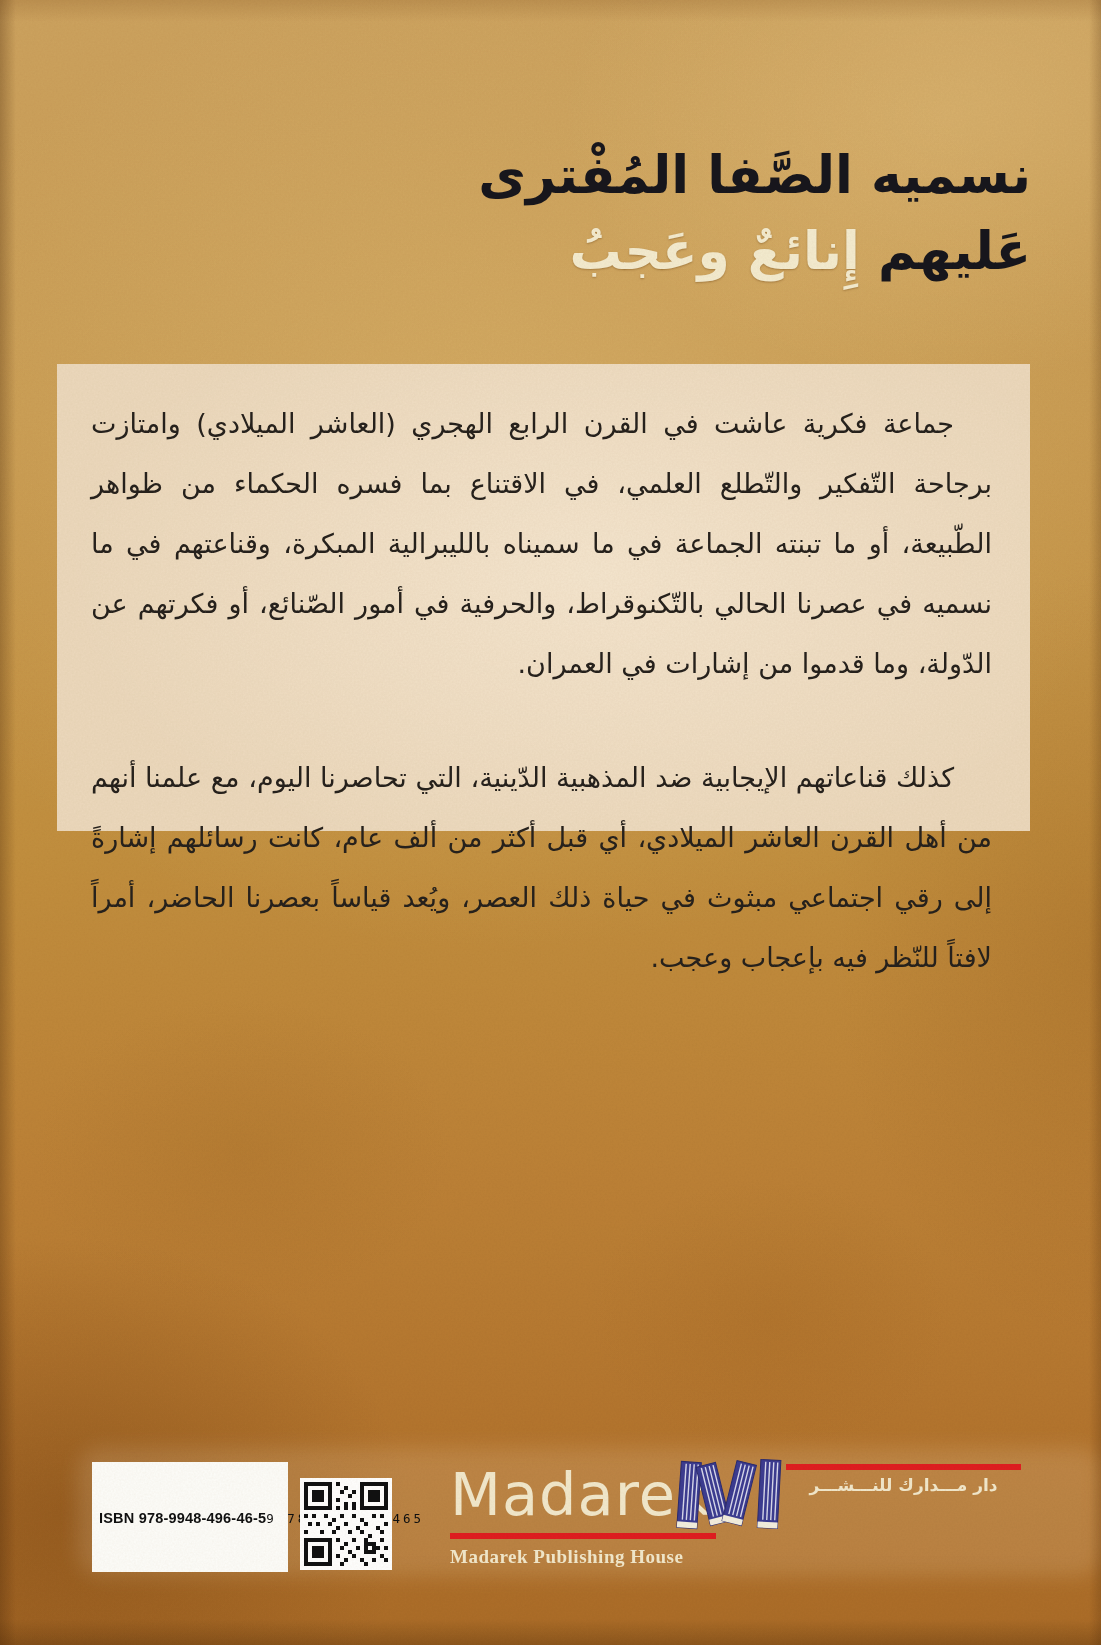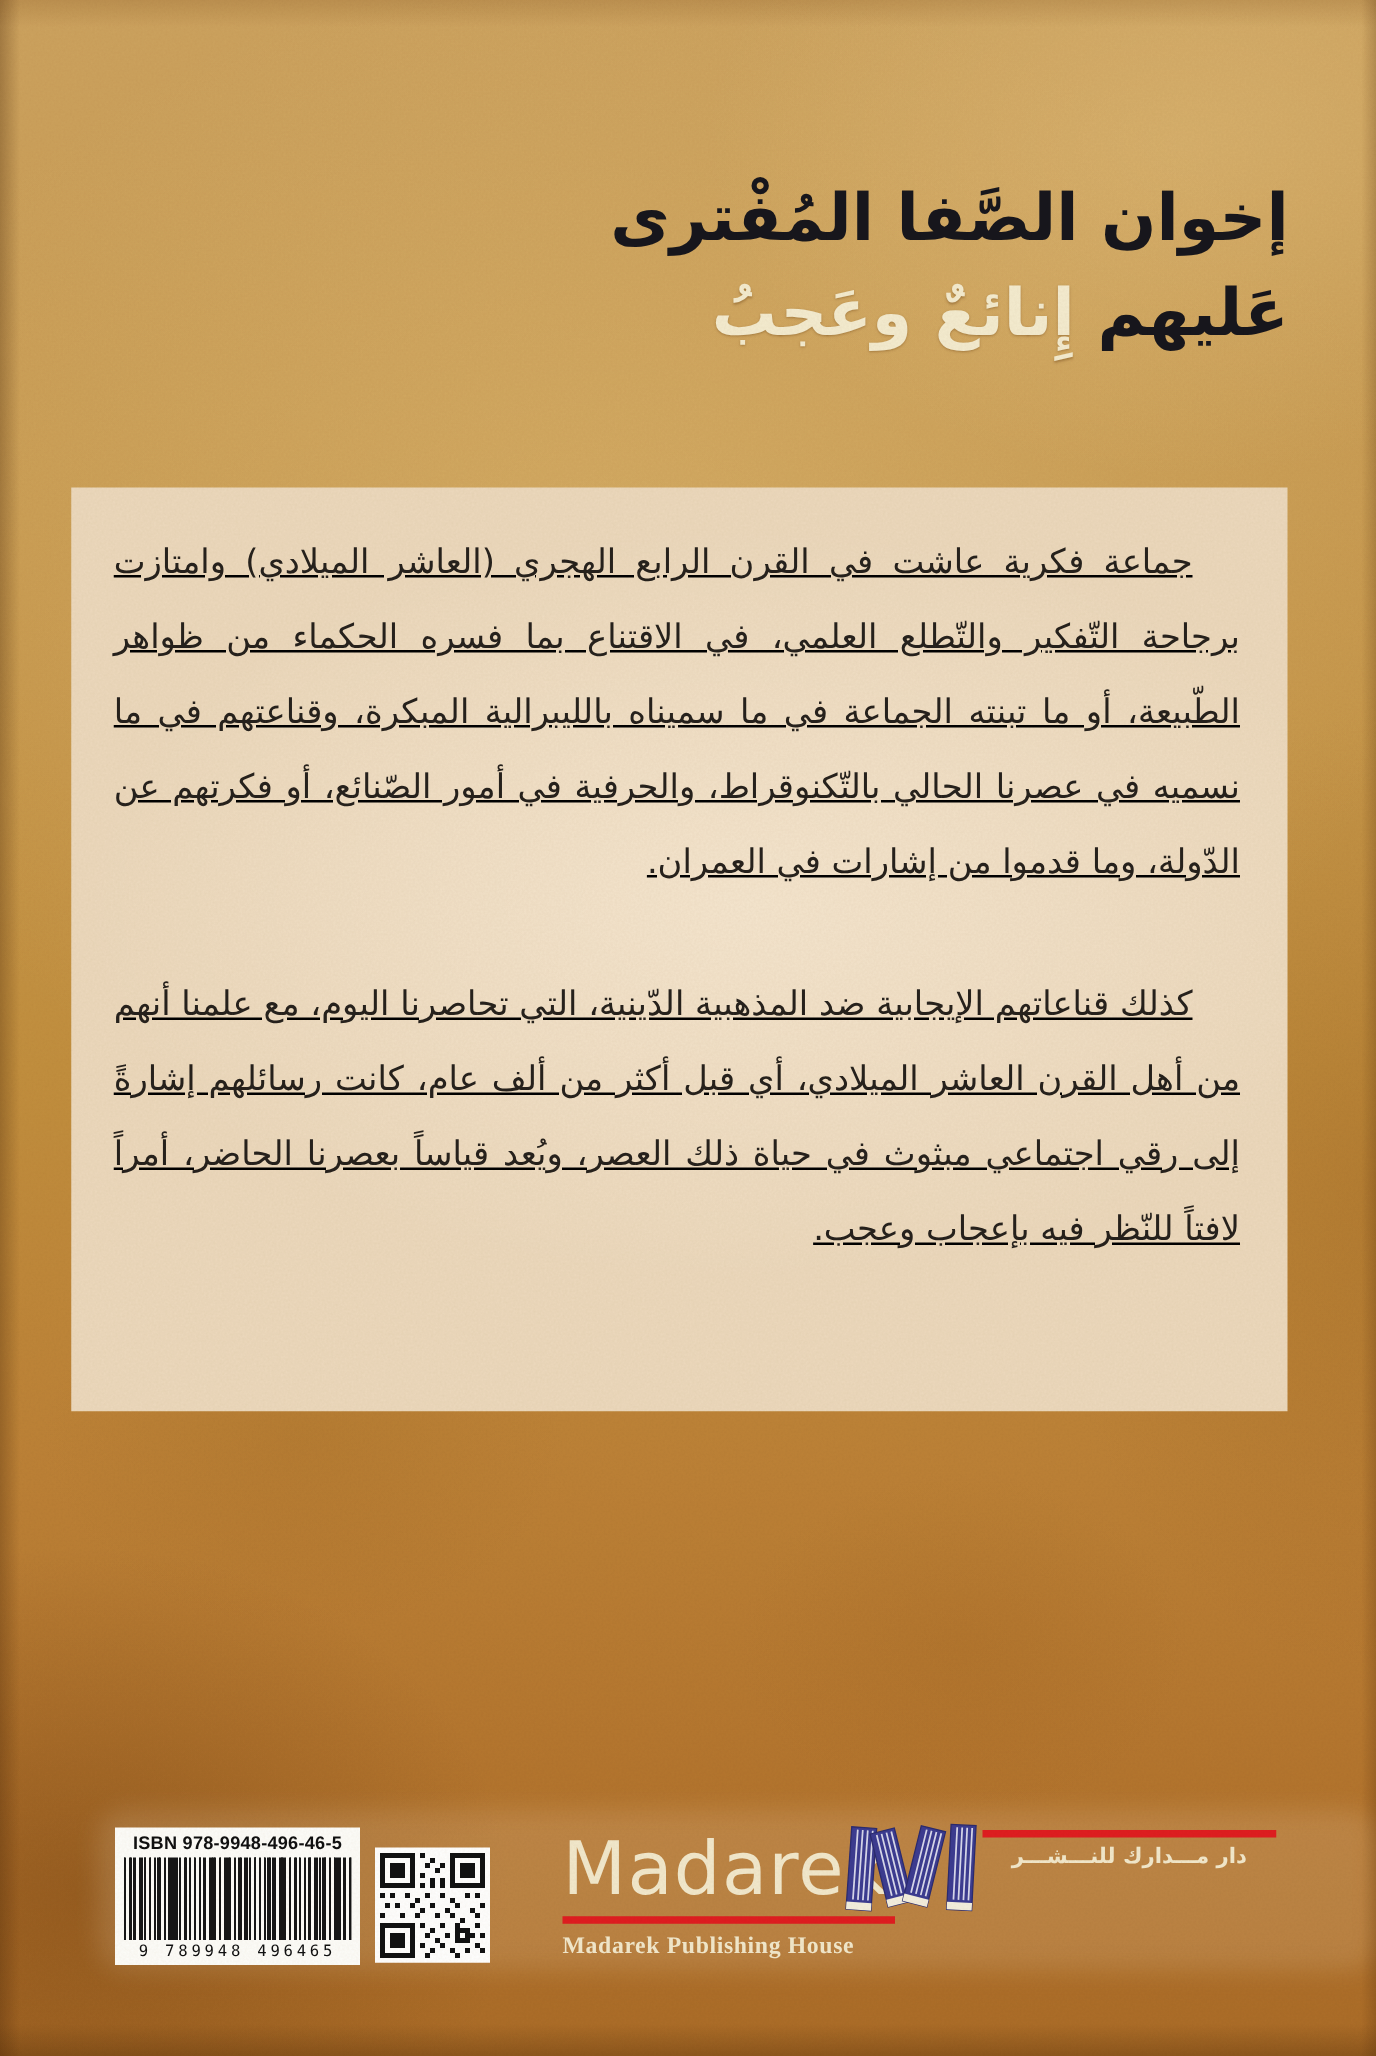--- a/index.html
+++ b/index.html
@@ -29,45 +29,44 @@
   .title-block{
     position:absolute;top:146px;right:70px;
     text-align:right;direction:rtl;color:#17161c;
   }
   .title-line1{font-size:52px;font-weight:bold;line-height:1.15;letter-spacing:0;}
   .title-line2{font-size:52px;font-weight:bold;line-height:1.15;margin-top:16px;}
   .title-light{color:#f4ecd0;text-shadow:0 1px 2px rgba(90,50,10,.35);}
 
   
   .blurb-box{
-    position:absolute;left:57px;top:390px;width:973px;height:739px;
+    position:absolute;left:57px;top:364px;width:973px;height:467px;
     background:#ecd9bd;
     background-image:radial-gradient(ellipse 700px 400px at 55% 45%, rgba(255,245,228,.45), transparent 75%);
     box-sizing:border-box;
     padding:30px 38px 0 34px;
-    text-decoration:underline;
   }
   .blurb-box p{
     margin:0;direction:rtl;text-align:justify;
     font-size:27px;line-height:2.22;color:#26211c;
     text-indent:38px;
     font-family:"DejaVu Sans",sans-serif;
   }
   .blurb-box p + p{margin-top:54px;}
 
   
   .footer-wash{
     position:absolute;left:78px;top:1448px;width:1023px;height:128px;
     background:rgba(255,244,216,.15);filter:blur(10px);border-radius:22px;
     pointer-events:none;
   }
   .isbn-label{
     position:absolute;left:92px;top:1462px;width:196px;height:110px;
     background:#fdfdfa;box-sizing:border-box;padding:5px 7px 4px 7px;
-    display:flex;flex-direction:column;
+    display:flex;flex-direction:row;align-items:center;
   }
   .isbn-text{
     font-size:14.5px;font-weight:bold;color:#101010;text-align:center;
     letter-spacing:.2px;font-family:"Liberation Sans","DejaVu Sans",sans-serif;white-space:nowrap;
   }
   .barcode{
     flex:1;margin-top:3px;
     background:
       repeating-linear-gradient(90deg,#161616 0 2px,rgba(0,0,0,0) 2px 4px),
       repeating-linear-gradient(90deg,#161616 0 1px,rgba(0,0,0,0) 1px 7px),
@@ -97,21 +96,21 @@
   .ar-sub{
     margin-top:5px;font-size:17px;font-weight:bold;color:#f2e9cd;white-space:nowrap;letter-spacing:.5px;
   }
 </style>
 </head>
 <body>
 
 <div class="cover">
 
   <div class="title-block">
-    <div class="title-line1">إخوان الصَّفا المُفْترى</div>
+    <div class="title-line1">نسميه الصَّفا المُفْترى</div>
     <div class="title-line2"><span>عَليهم</span> <span class="title-light">إِنائعٌ وعَجبُ</span></div>
   </div>
 
   <div class="blurb-box">
     <p>جماعة فكرية عاشت في القرن الرابع الهجري (العاشر الميلادي) وامتازت برجاحة التّفكير والتّطلع العلمي، في الاقتناع بما فسره الحكماء من ظواهر الطّبيعة، أو ما تبنته الجماعة في ما سميناه بالليبرالية المبكرة، وقناعتهم في ما نسميه في عصرنا الحالي بالتّكنوقراط، والحرفية في أمور الصّنائع، أو فكرتهم عن الدّولة، وما قدموا من إشارات في العمران.</p>
     <p>كذلك قناعاتهم الإيجابية ضد المذهبية الدّينية، التي تحاصرنا اليوم، مع علمنا أنهم من أهل القرن العاشر الميلادي، أي قبل أكثر من ألف عام، كانت رسائلهم إشارةً إلى رقي اجتماعي مبثوث في حياة ذلك العصر، ويُعد قياساً بعصرنا الحاضر، أمراً لافتاً للنّظر فيه بإعجاب وعجب.</p>
   </div>
 
   <div class="footer-wash"></div>
 

